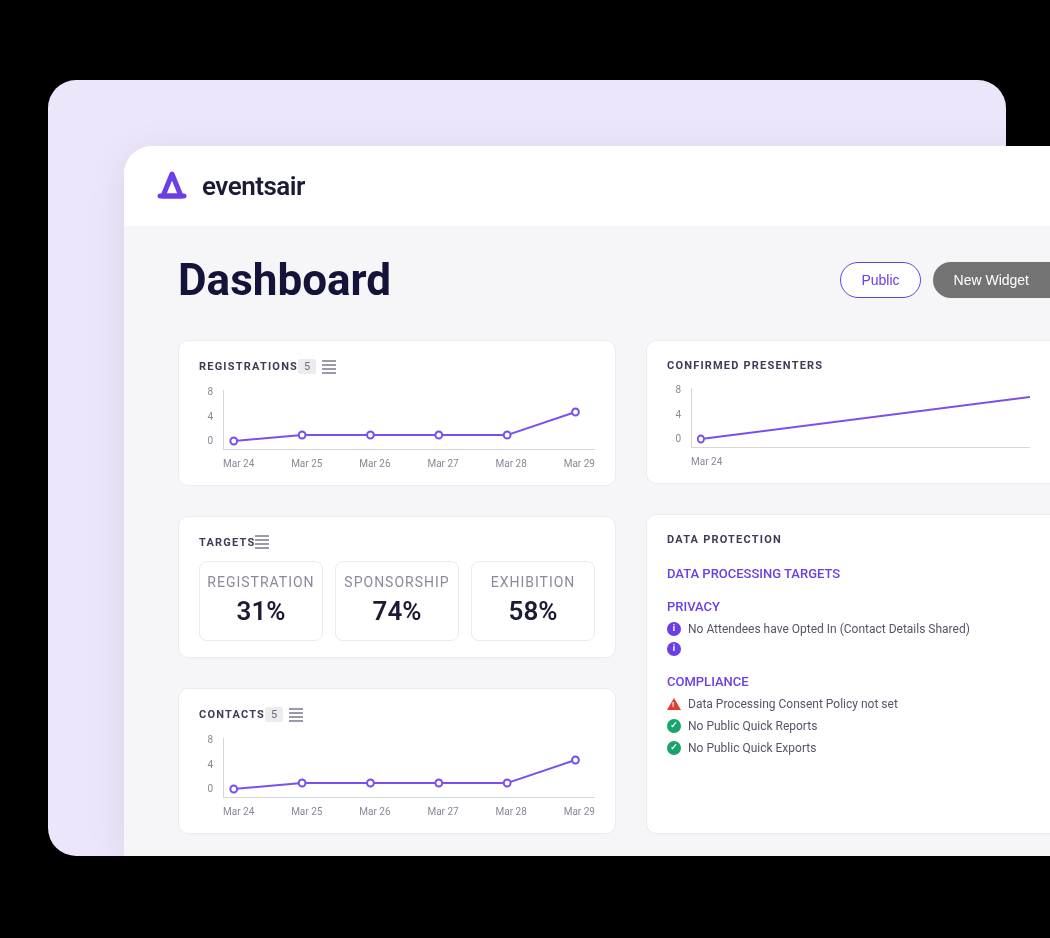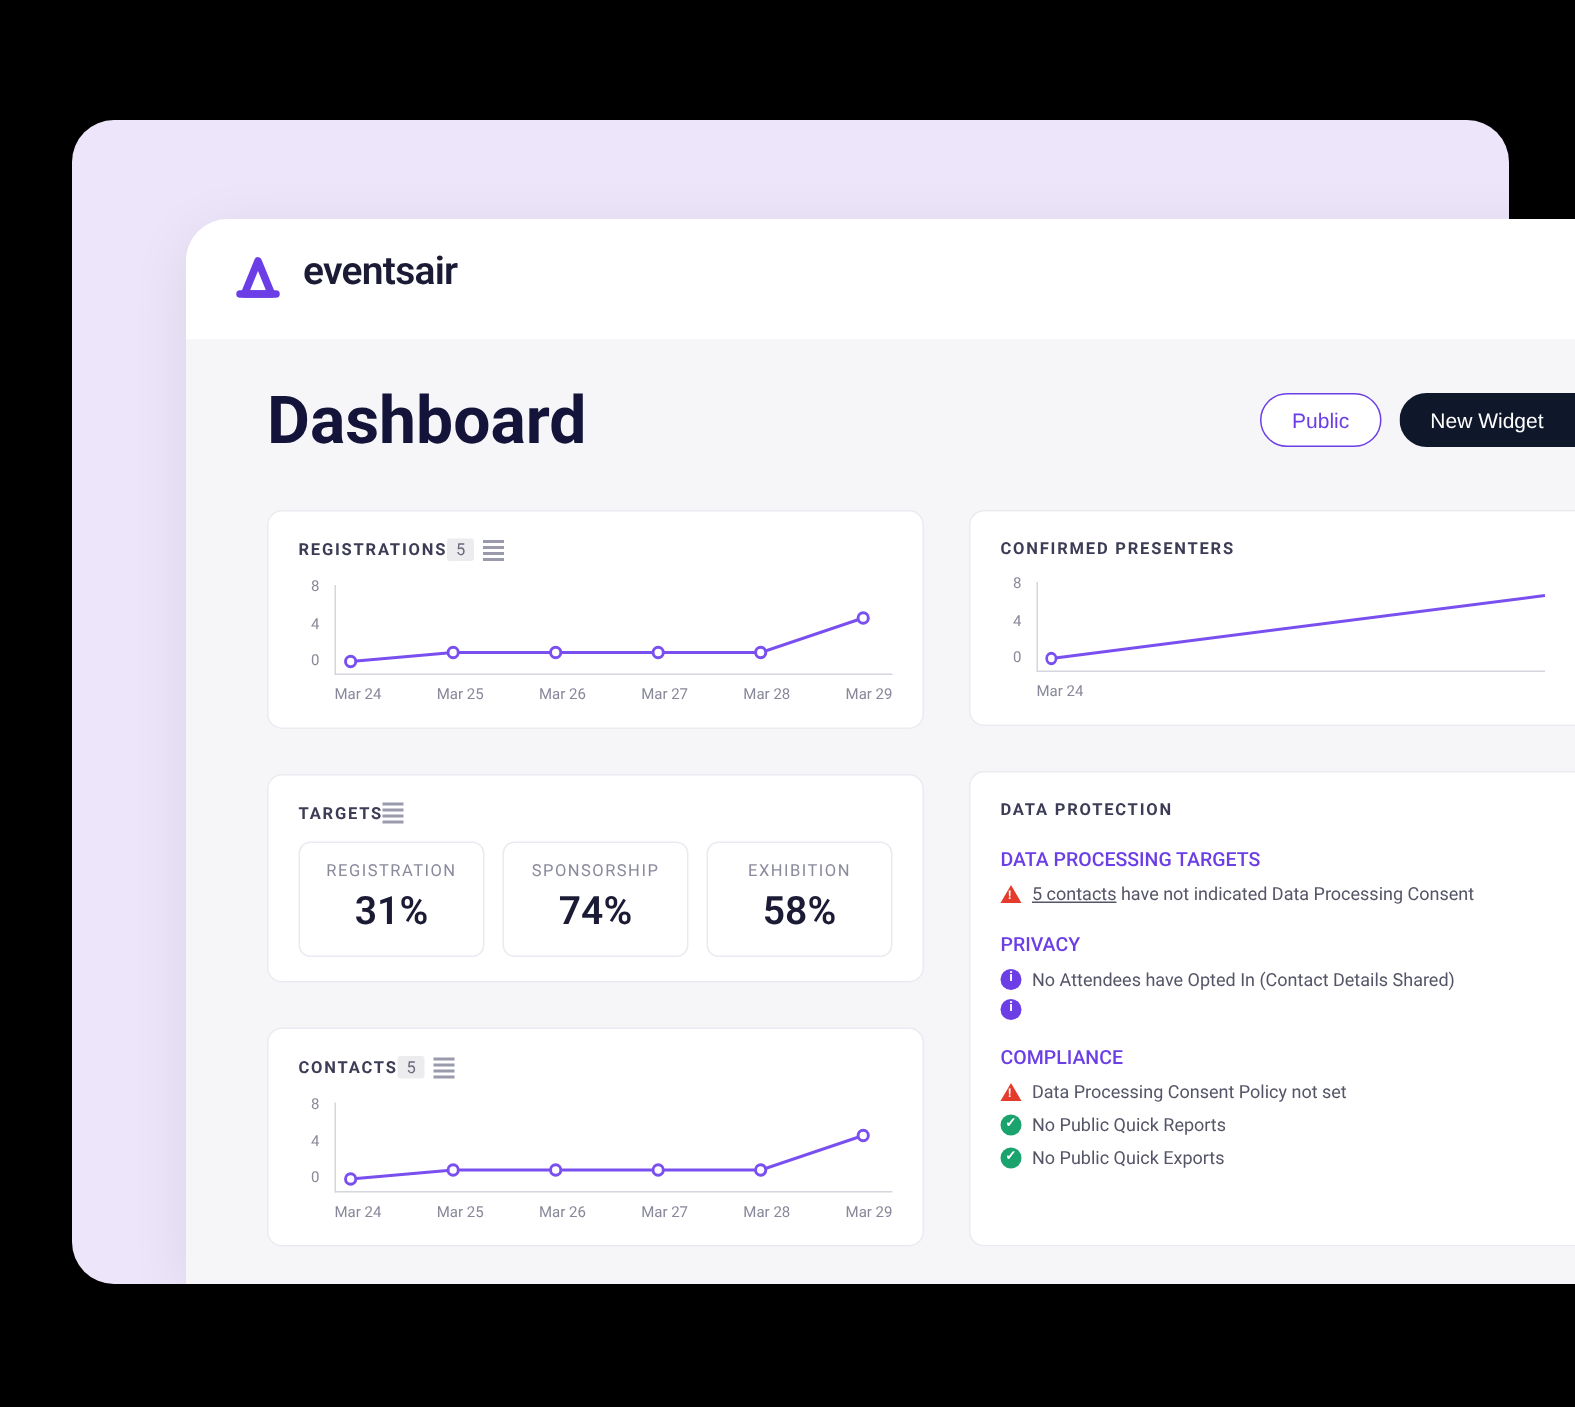--- a/index.html
+++ b/index.html
@@ -34,21 +34,21 @@
   }
   .topbar {
     height: 80px;
     background: #fff;
     display: flex;
     align-items: center;
     padding: 0 28px;
   }
   .logo-wrap {
     display: flex;
-    align-items: flex-start;
+    align-items: center;
     gap: 10px;
   }
   .logo-mark {
     width: 40px;
     height: 40px;
   }
   .logo-text {
     font-size: 26px;
     font-weight: 600;
     color: #1b1b36;
@@ -80,21 +80,21 @@
     font-weight: 500;
     cursor: pointer;
     border: 1px solid transparent;
   }
   .btn-outline {
     background: #fff;
     border-color: #6b3ee6;
     color: #6b3ee6;
   }
   .btn-solid {
-    background: #0f172a;
+    background: #737373;
     color: #fff;
     border-top-right-radius: 0;
     border-bottom-right-radius: 0;
   }
   .grid {
     display: grid;
     grid-template-columns: 438px 1fr;
     gap: 30px;
     margin-top: 34px;
   }
@@ -179,21 +179,21 @@
   
   .targets-row { display: flex; gap: 12px; }
   .target-card {
     flex: 1;
     border: 1px solid #eceaf1;
     border-radius: 8px;
     text-align: center;
     padding: 12px 6px 14px;
   }
   .target-label {
-    font-size: 11px;
+    font-size: 14px;
     letter-spacing: 1px;
     color: #8a8a9d;
     text-transform: uppercase;
     margin-bottom: 6px;
   }
   .target-value {
     font-size: 26px;
     font-weight: 600;
     color: #1b1b36;
   }
@@ -419,26 +419,20 @@
               <span class="x-tick" style="visibility:hidden">.</span>
             </div>
           </div>
         </div>
 
         <div class="card card-right" style="flex:1">
           <div class="dp-card-title">DATA PROTECTION</div>
 
           <div class="dp-section">
             <div class="dp-head">DATA PROCESSING TARGETS</div>
-            <div class="dp-line">
-              <span class="icon-tri"></span>
-              <span>
-                <span class="dp-link">5 contacts</span><span> have not indicated Data Processing Consent</span>
-              </span>
-            </div>
           </div>
 
           <div class="dp-section">
             <div class="dp-head">PRIVACY</div>
             <div class="dp-line">
               <span class="icon-circle ic-info">i</span>
               <span>No Attendees have Opted In (Contact Details Shared)</span>
             </div>
             <div class="dp-line">
               <span class="icon-circle ic-info">i</span>

